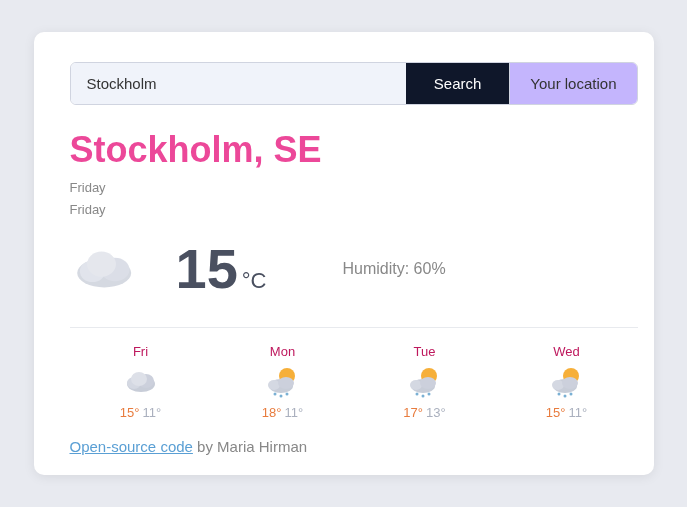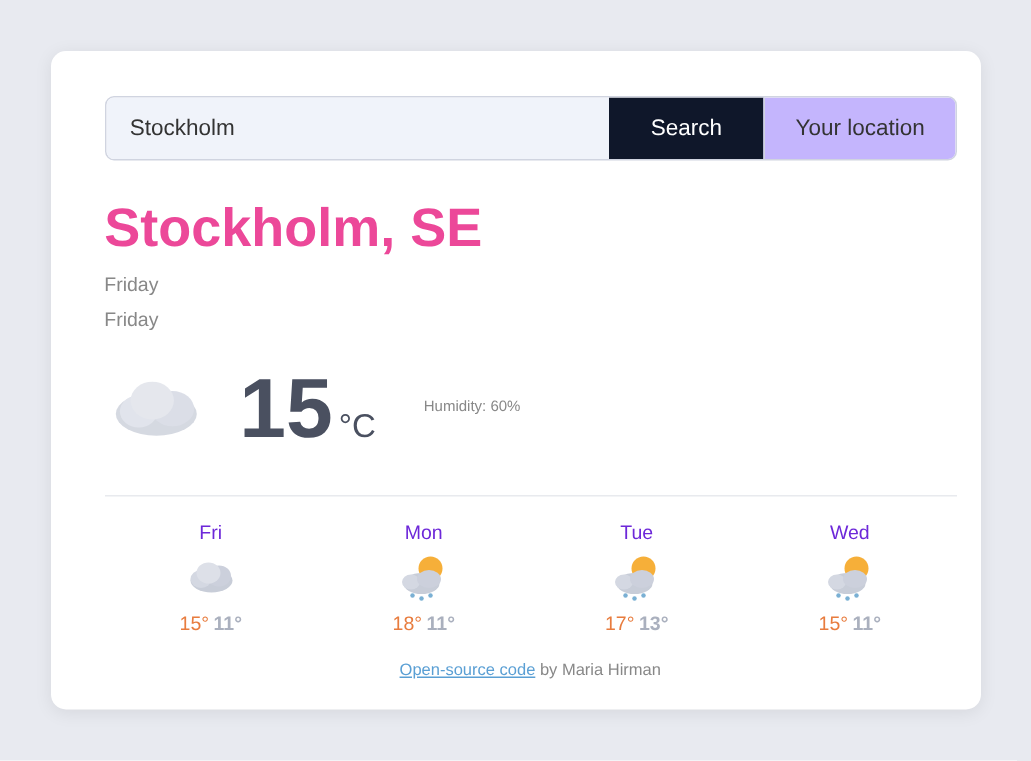--- a/index.html
+++ b/index.html
@@ -63,21 +63,21 @@
     .date-info {
       font-size: 13px;
       color: #888;
       line-height: 1.7;
       margin-bottom: 20px;
     }
     .current-weather {
       display: flex;
       align-items: center;
       margin-bottom: 30px;
-      gap: 0;
+      gap: 16px;
     }
     .cloud-icon {
       width: 72px;
       height: 50px;
       margin-right: 18px;
       flex-shrink: 0;
     }
     .temp-display {
       font-size: 56px;
       font-weight: 700;
@@ -85,64 +85,63 @@
       line-height: 1;
       margin-right: 4px;
     }
     .temp-unit {
       font-size: 22px;
       color: #4a5060;
       vertical-align: super;
       font-weight: 400;
     }
     .weather-details {
-      margin-left: 32px;
-      font-size: 10px;
+      margin-left: 60px;
+      font-size: 16px;
       color: #888;
       line-height: 1.8;
     }
     .forecast-row {
       display: flex;
       justify-content: space-between;
       border-top: 1px solid #e8eaee;
       padding-top: 16px;
       margin-bottom: 18px;
     }
     .forecast-day {
       text-align: center;
       flex: 1;
     }
     .forecast-day-label {
       font-size: 13px;
-      color: #6d28d9;
+      color: #be185d;
       margin-bottom: 6px;
     }
     .forecast-icon {
       height: 34px;
       display: flex;
       align-items: center;
       justify-content: center;
       margin-bottom: 6px;
       font-size: 22px;
     }
     .forecast-temps {
       font-size: 13px;
     }
     .temp-high {
       color: #e87c3e;
       font-weight: 400;
       margin-right: 3px;
     }
     .temp-low {
       color: #aab0be;
-      font-weight: bold;
     }
     .footer {
-      text-align: center;
-      font-size: 11px;
+      text-align: left;
+      font-size: 15px;
       color: #888;
     }
     .footer a {
       color: #5a9fd4;
       text-decoration: underline;
     }
     
     .cloud-svg { opacity: 0.75; }
   </style>
 </head>

